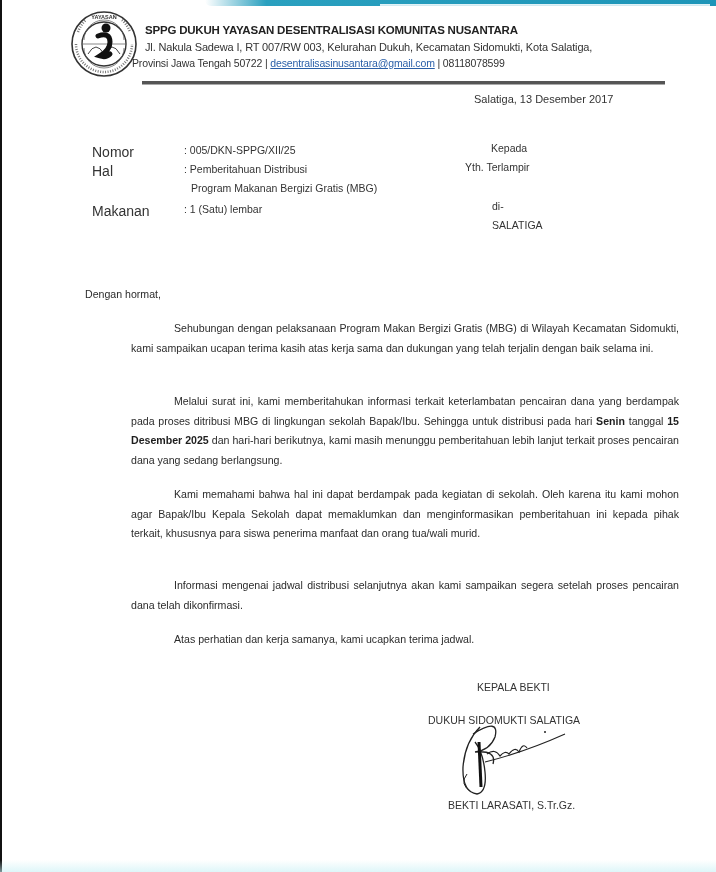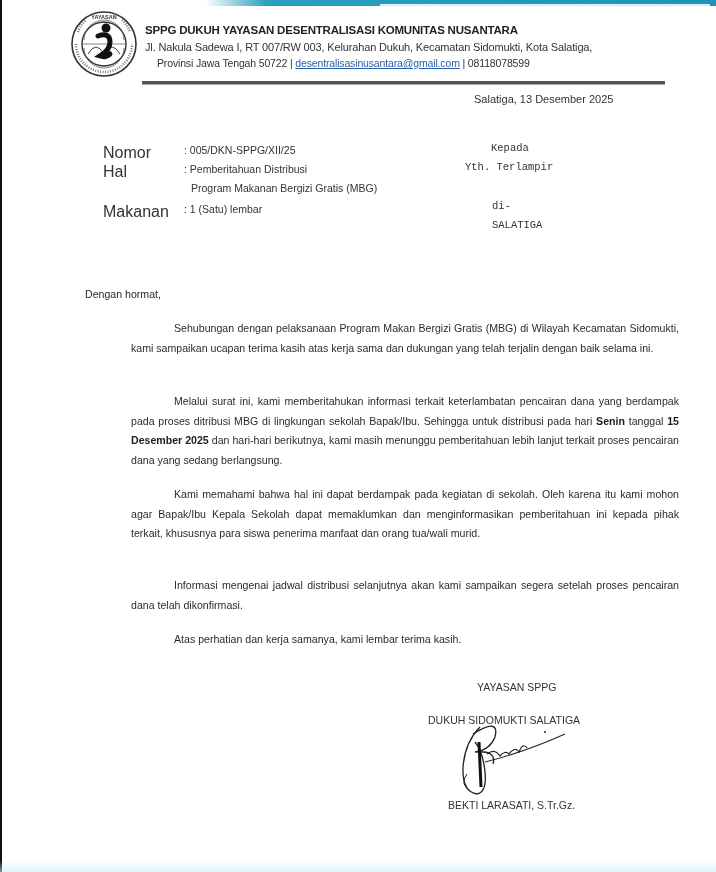--- a/index.html
+++ b/index.html
@@ -21,30 +21,30 @@
   }
   .bottom-glow {
     position: absolute; left: 0; top: 860px; width: 716px; height: 12px;
     background: linear-gradient(180deg, rgba(255,255,255,0), rgba(200,240,245,0.6));
   }
 
   
   .logo { position: absolute; left: 70px; top: 10px; width: 68px; height: 68px; }
   .org-name { position: absolute; left: 145px; top: 24px; font-size: 11.5px; font-weight: bold; color: #222; letter-spacing: -0.2px; white-space: nowrap; }
   .org-addr1 { position: absolute; left: 145px; top: 41px; font-size: 11px; color: #333; white-space: nowrap; letter-spacing: -0.15px; }
-  .org-addr2 { position: absolute; left: 157px; top: 57px; font-size: 10.5px; color: #333; white-space: nowrap; letter-spacing: -0.15px; }
+  .org-addr2 { position: absolute; left: 132px; top: 57px; font-size: 10.5px; color: #333; white-space: nowrap; letter-spacing: -0.15px; }
   .org-email { color: #2a5fa8; text-decoration: underline; }
   .rule { position: absolute; left: 142px; top: 81px; width: 523px; height: 3px; background: #555; border-bottom: 1px solid #aaa; }
 
   .date { position: absolute; left: 474px; top: 93px; font-size: 11px; color: #333; white-space: nowrap; }
 
   
-  .meta { position: absolute; left: 103px; font-size: 16px; color: #333; white-space: nowrap; }
+  .meta { position: absolute; left: 92px; font-size: 14px; color: #333; white-space: nowrap; }
   .meta-val { position: absolute; left: 169px; font-size: 10.5px; color: #333; white-space: nowrap; margin-left: 15px; }
-  .recip { position: absolute; font-size: 10.5px; color: #333; white-space: nowrap; font-family: Liberation Mono, monospace; }
+  .recip { position: absolute; font-size: 10.5px; color: #333; white-space: nowrap; }
 
   
   .para {
     position: absolute; left: 85px; width: 548px;
     font-size: 10.6px; line-height: 19.5px; color: #2b2b2b;
     text-align: justify; text-align-last: left; margin-left: 46px;
   }
   .para .indent { display: inline-block; width: 43px; }
   .salut { position: absolute; left: 85px; top: 288px; font-size: 10.6px; color: #2b2b2b; }
   b { font-weight: bold; color: #1e1e1e; }
@@ -75,21 +75,21 @@
   <path d="M6 34 A28 28 0 0 0 62 34" fill="none" stroke="#777" stroke-width="2.5" stroke-dasharray="1 1.5"></path>
   <path d="M8 22 A28 28 0 0 1 16 10" fill="none" stroke="#777" stroke-width="2.5" stroke-dasharray="1 1.5"></path>
   <path d="M52 10 A28 28 0 0 1 60 22" fill="none" stroke="#777" stroke-width="2.5" stroke-dasharray="1 1.5"></path>
 </svg>
 
 <div class="org-name">SPPG DUKUH YAYASAN DESENTRALISASI KOMUNITAS NUSANTARA</div>
 <div class="org-addr1">Jl. Nakula Sadewa I, RT 007/RW 003, Kelurahan Dukuh, Kecamatan Sidomukti, Kota Salatiga,</div>
 <div class="org-addr2"><span>Provinsi Jawa Tengah 50722 | </span><span class="org-email">desentralisasinusantara@gmail.com</span><span> | 08118078599</span></div>
 <div class="rule"></div>
 
-<div class="date">Salatiga, 13 Desember 2025</div>
+<div class="date">Salatiga, 13 Desember 2017</div>
 
 <div class="meta" style="top:144px">Nomor</div>
 <div class="meta-val" style="top:144px">: 005/DKN-SPPG/XII/25</div>
 <div class="meta" style="top:163px">Hal</div>
 <div class="meta-val" style="top:163px">: Pemberitahuan Distribusi</div>
 <div class="meta-val" style="top:182px; left:176px">Program Makanan Bergizi Gratis (MBG)</div>
 <div class="meta" style="top:203px">Makanan</div>
 <div class="meta-val" style="top:203px">: 1 (Satu) lembar</div>
 
 <div class="recip" style="left:491px; top:142px">Kepada</div>
@@ -100,23 +100,23 @@
 <div class="salut">Dengan hormat,</div>
 
 <div class="para" style="top:319px"><span class="indent"></span><span>Sehubungan dengan pelaksanaan Program Makan Bergizi Gratis (MBG) di Wilayah Kecamatan Sidomukti, kami sampaikan ucapan terima kasih atas kerja sama dan dukungan yang telah terjalin dengan baik selama ini.</span></div>
 
 <div class="para" style="top:392px"><span class="indent"></span><span>Melalui surat ini, kami memberitahukan informasi terkait keterlambatan pencairan dana yang berdampak pada proses ditribusi MBG di lingkungan sekolah Bapak/Ibu. Sehingga untuk distribusi pada hari </span><b>Senin</b><span> tanggal </span><b>15 Desember 2025</b><span> dan hari-hari berikutnya, kami masih menunggu pemberitahuan lebih lanjut terkait proses pencairan dana yang sedang berlangsung.</span></div>
 
 <div class="para" style="top:485px"><span class="indent"></span><span>Kami memahami bahwa hal ini dapat berdampak pada kegiatan di sekolah. Oleh karena itu kami mohon agar Bapak/Ibu Kepala Sekolah dapat memaklumkan dan menginformasikan pemberitahuan ini kepada pihak terkait, khususnya para siswa penerima manfaat dan orang tua/wali murid.</span></div>
 
 <div class="para" style="top:576px"><span class="indent"></span><span>Informasi mengenai jadwal distribusi selanjutnya akan kami sampaikan segera setelah proses pencairan dana telah dikonfirmasi.</span></div>
 
-<div class="para" style="top:630px"><span class="indent"></span><span>Atas perhatian dan kerja samanya, kami lembar terima kasih.</span></div>
+<div class="para" style="top:630px"><span class="indent"></span><span>Atas perhatian dan kerja samanya, kami ucapkan terima jadwal.</span></div>
 
-<div class="sig-title1">YAYASAN SPPG</div>
+<div class="sig-title1">KEPALA BEKTI</div>
 <div class="sig-title2">DUKUH SIDOMUKTI SALATIGA</div>
 <svg class="sig-img" viewBox="0 0 130 92">
   <path d="M35 15 Q20 30 18 55 Q17 80 32 82 Q42 80 40 60 Q38 40 30 30" fill="none" stroke="#222" stroke-width="1.3"></path>
   <path d="M28 22 Q55 5 50 25 Q45 38 30 40 Q52 38 48 52" fill="none" stroke="#222" stroke-width="1.3"></path>
   <path d="M34 30 L36 75" stroke="#111" stroke-width="3"></path>
   <path d="M42 42 Q50 36 55 44 Q60 38 64 42 Q70 34 74 40 Q78 30 82 36" fill="none" stroke="#222" stroke-width="1.2"></path>
   <path d="M40 50 Q80 40 120 22" fill="none" stroke="#222" stroke-width="1.1"></path>
   <circle cx="100" cy="20" r="1" fill="#222"></circle>
   <path d="M22 62 Q14 72 26 80" fill="none" stroke="#222" stroke-width="1"></path>
 </svg>

